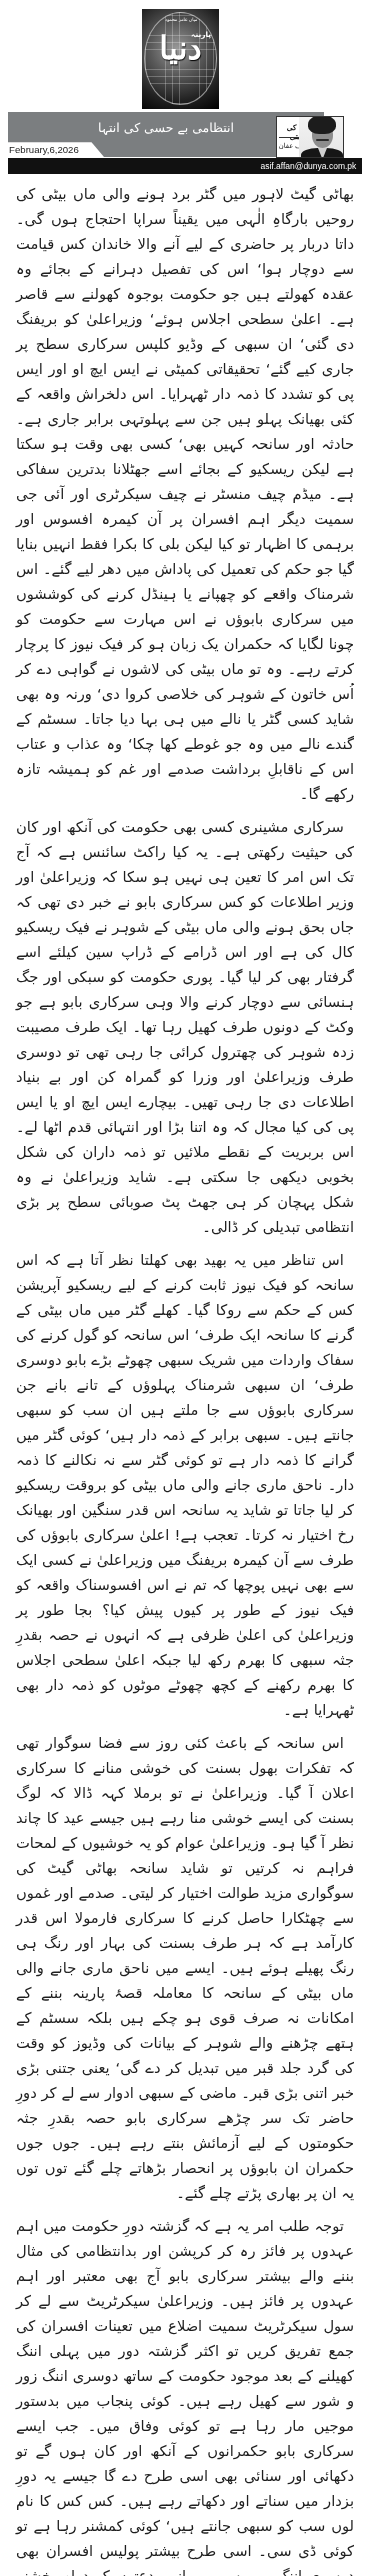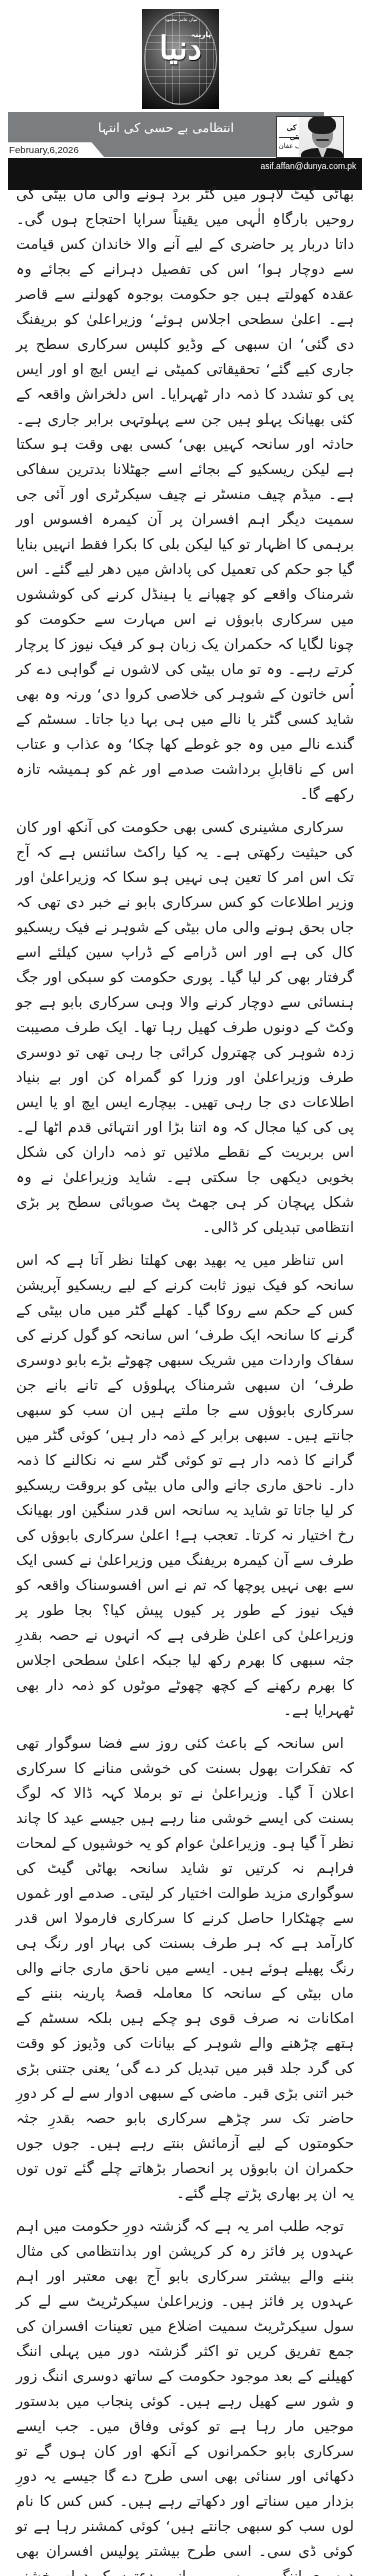--- a/index.html
+++ b/index.html
@@ -188,21 +188,21 @@
       background: #d0d0d0;
       clip-path: polygon(0 0, 100% 0, 50% 100%);
     }
 
     
     .email-bar {
       position: absolute;
       left: 8px;
       top: 158px;
       width: 354px;
-      height: 32px;
+      height: 16px;
       background: #111111;
     }
     .email-text {
       position: absolute;
       right: 5.7px;
       top: 2.8px;
       font-family: "Liberation Sans", sans-serif;
       font-size: 8.5px;
       color: #ffffff;
       white-space: nowrap;

